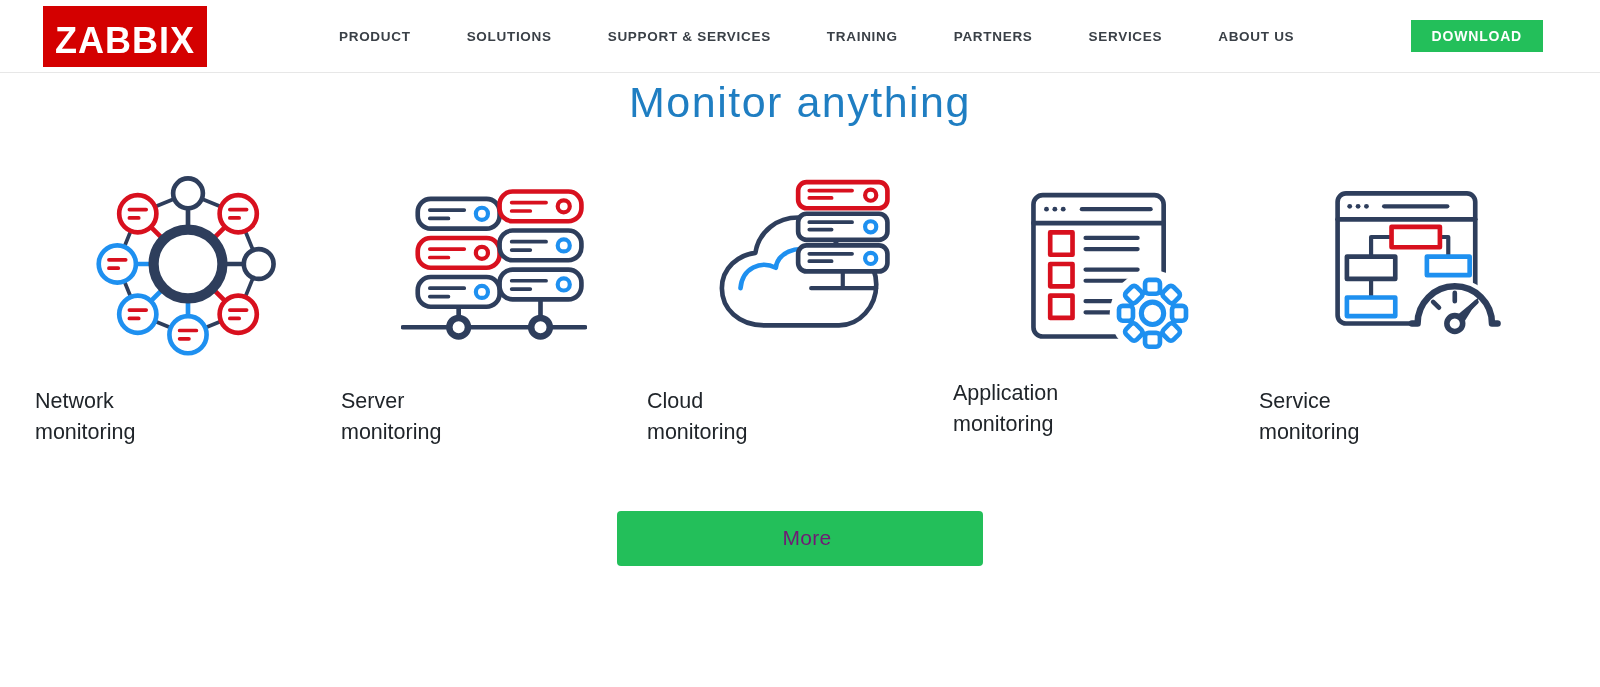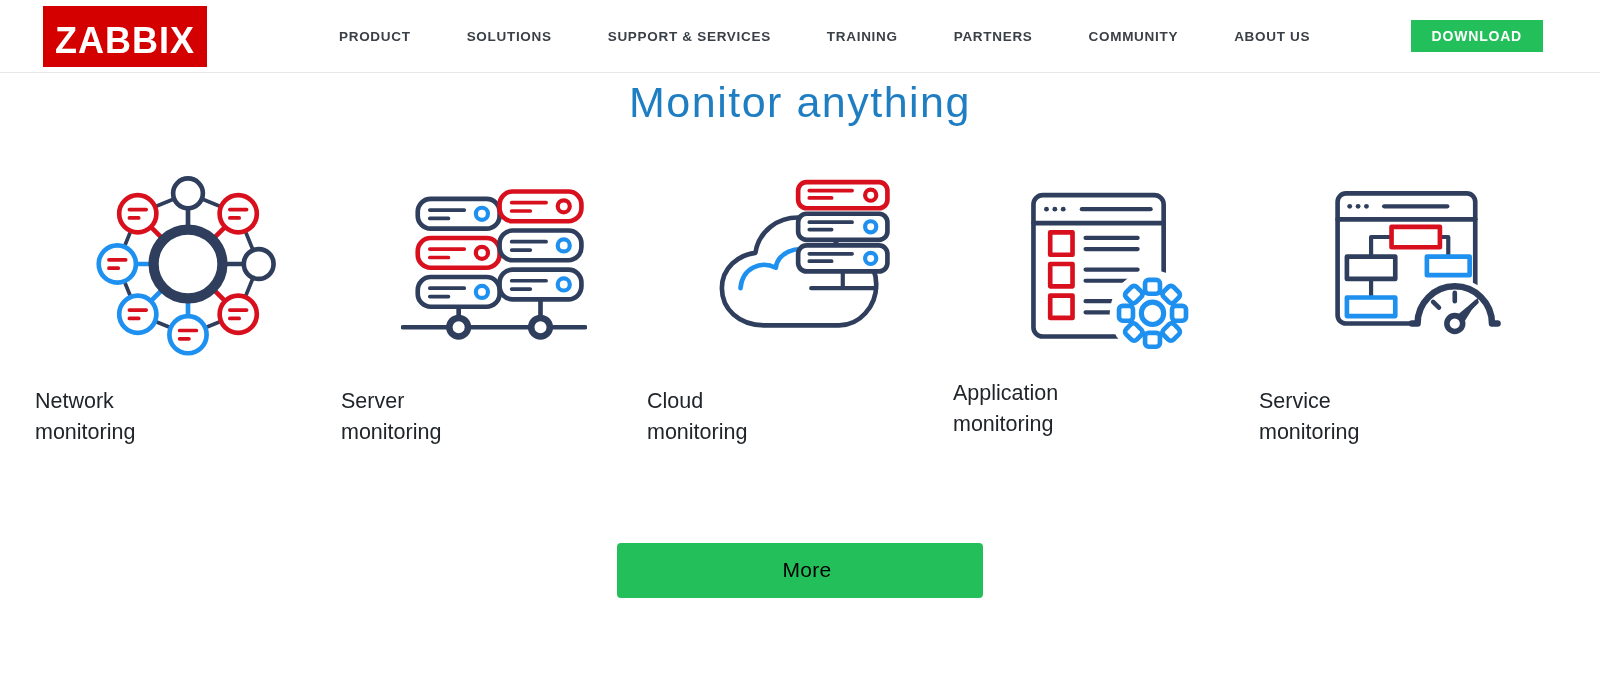--- a/index.html
+++ b/index.html
@@ -50,37 +50,37 @@
   
   .cats{width:1530px;margin:42px auto 0;display:flex;}
   .cat{flex:1;text-align:left;cursor:pointer;}
   .cat svg{width:186px;height:192px;display:block;margin:0 auto;}
   .cat-label{
     margin-top:26px;font-size:21.5px;line-height:1.45;color:#20252a;
   }
   .cat--app .cat-label{transform:translateY(-8px);}
   
   .more-btn{
-    display:block;margin:94px auto 0;width:366px;height:55px;
-    background:var(--green);color:#000000;border:none;border-radius:4px;
+    display:block;margin:62px auto 0;width:366px;height:55px;
+    background:var(--green);color:#701a75;border:none;border-radius:4px;
     font-family:inherit;font-size:21px;letter-spacing:.3px;cursor:pointer;padding-left:20px;
   }
 </style>
 </head>
 <body>
 
 <header class="topbar">
   <div class="logo">ZABBIX</div>
   <nav class="nav">
     <span class="nav-item">PRODUCT</span>
     <span class="nav-item">SOLUTIONS</span>
     <span class="nav-item">SUPPORT &amp; SERVICES</span>
     <span class="nav-item">TRAINING</span>
     <span class="nav-item">PARTNERS</span>
-    <span class="nav-item">COMMUNITY</span>
+    <span class="nav-item">SERVICES</span>
     <span class="nav-item">ABOUT US</span>
   </nav>
   <button class="download-btn">DOWNLOAD</button>
 </header>
 
 <main>
   <h1 class="hero-title">Monitor anything</h1>
 
   <div class="cats">
 

